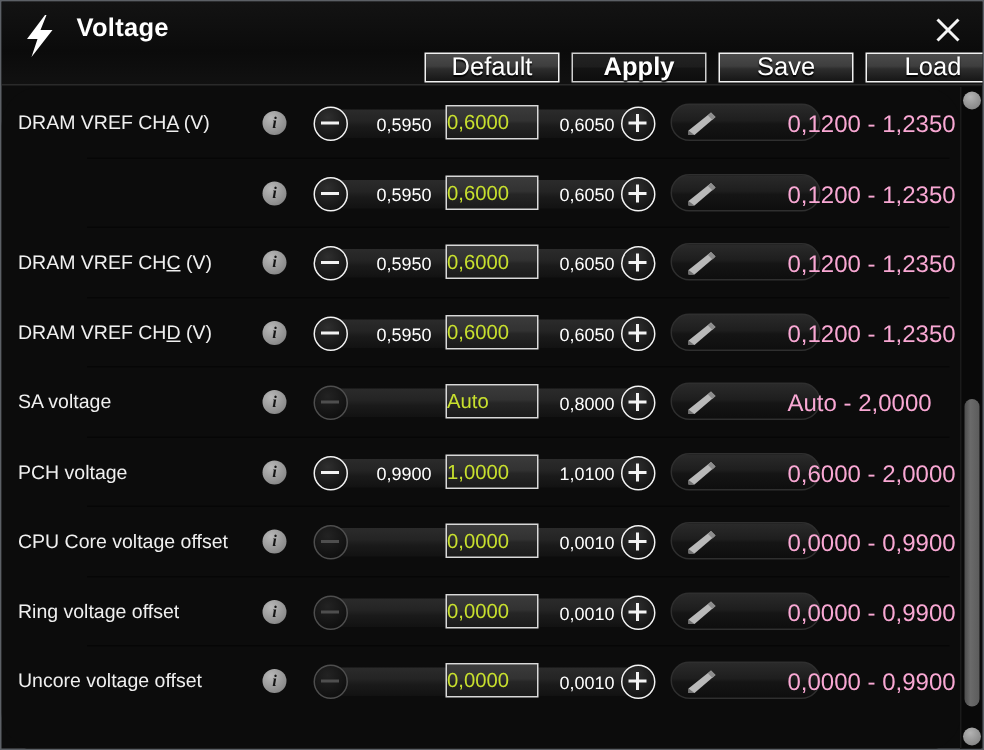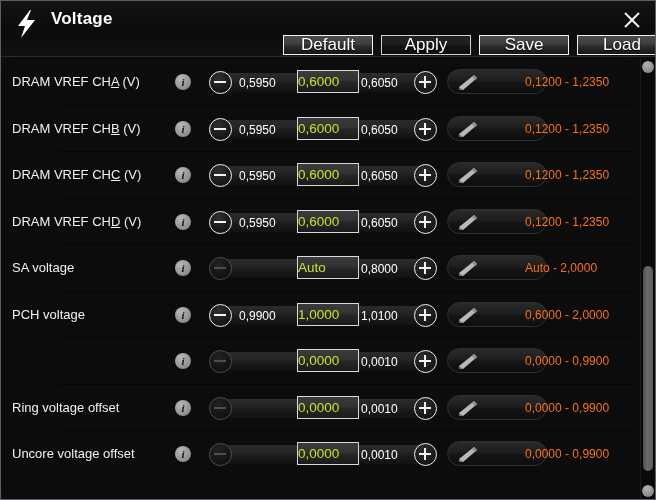--- a/index.html
+++ b/index.html
@@ -51,20 +51,21 @@
     color: #ffffff;
     font-size: 17px;
     line-height: 18px;
     text-align: center;
     cursor: pointer;
     text-shadow: 0 1px 1px #000;
   }
   .tbtn.dark {
     background: linear-gradient(180deg,#232323 0%, #1d1d1d 48%, #141414 52%, #0d0d0d 100%);
     border-color: #cfcfcf;
+    font-weight: bold;
   }
 
   
   #rows {
     position: absolute;
     left: 0; top: 57px;
     width: 640px; height: 443px;
     background: #0c0c0c;
     border-radius: 26px;
   }
@@ -130,20 +131,21 @@
   .circbtn .bar.v {
     left: 9.2px; top: 4px; width: 2.2px; height: 12px;
   }
   .minus { left: 0px; }
   .plus  { right: 0px; }
 
   .prev, .next {
     position: absolute; top: 8px;
     font-size: 12px; color: #ffffff;
     white-space: nowrap;
+    margin-left: 12px;
   }
   .prev { left: 30px; }
   .next { left: 152px; text-align: right; }
 
   .curbox {
     position: absolute; left: 88px; top: 2px;
     width: 62px; height: 23px;
     background: linear-gradient(180deg,#3b3b3b 0%, #323232 45%, #262626 55%, #1b1b1b 100%);
     border: 1px solid #d9d9d9;
     color: #c8e02e;
@@ -157,21 +159,21 @@
     width: 100px; height: 25px;
     border-radius: 13px;
     background: linear-gradient(180deg,#2a2a2a 0%, #1e1e1e 45%, #151515 55%, #0e0e0e 100%);
     border: 1px solid #2f2f2f;
     cursor: pointer;
   }
   .pencil svg { position: absolute; left: 8px; top: 4px; }
 
   .range {
     position: absolute; left: 524px; top: 17px;
-    font-size: 12px; color: #f97316; white-space: nowrap;
+    font-size: 16px; color: #f9a8d4; white-space: nowrap;
   }
 
   
   #sbar {
     position: absolute;
     right: 1px; top: 57px;
     width: 14px; height: 442px;
     background: #090909;
     border-left: 1px solid #1b1b1b;
   }
@@ -242,21 +244,20 @@
           <svg width="22" height="17" viewBox="0 0 22 17">
             <polygon points="18,1 21,4 7,16 3,16 3,13" fill="#b9b9b9"></polygon>
             <polygon points="18,1 21,4 19,6 16,3" fill="#8d8d8d"></polygon>
             <polygon points="3,13 3,16 7,16" fill="#6e6e6e"></polygon>
           </svg>
         </div>
         <div class="range">0,1200 - 1,2350</div>
       </div>
       <div class="row">
         <div class="sep"></div>
-        <div class="label"><span>DRAM VREF CH</span><u>B</u><span> (V)</span></div>
         <div class="info">i</div>
         <div class="spin">
           <div class="track"></div>
           <div class="circbtn minus">
             <span class="bar"></span>
           </div>
           <div class="prev">0,5950</div>
           <div class="curbox">0,6000</div>
           <div class="next">0,6050</div>
           <div class="circbtn plus">
@@ -371,20 +372,21 @@
           <svg width="22" height="17" viewBox="0 0 22 17">
             <polygon points="18,1 21,4 7,16 3,16 3,13" fill="#b9b9b9"></polygon>
             <polygon points="18,1 21,4 19,6 16,3" fill="#8d8d8d"></polygon>
             <polygon points="3,13 3,16 7,16" fill="#6e6e6e"></polygon>
           </svg>
         </div>
         <div class="range">0,6000 - 2,0000</div>
       </div>
       <div class="row">
         <div class="sep"></div>
+        <div class="label"><span>CPU Core voltage offset</span></div>
         <div class="info">i</div>
         <div class="spin">
           <div class="track"></div>
           <div class="circbtn minus dim">
             <span class="bar"></span>
           </div>
           <div class="curbox">0,0000</div>
           <div class="next">0,0010</div>
           <div class="circbtn plus">
             <span class="bar"></span>

